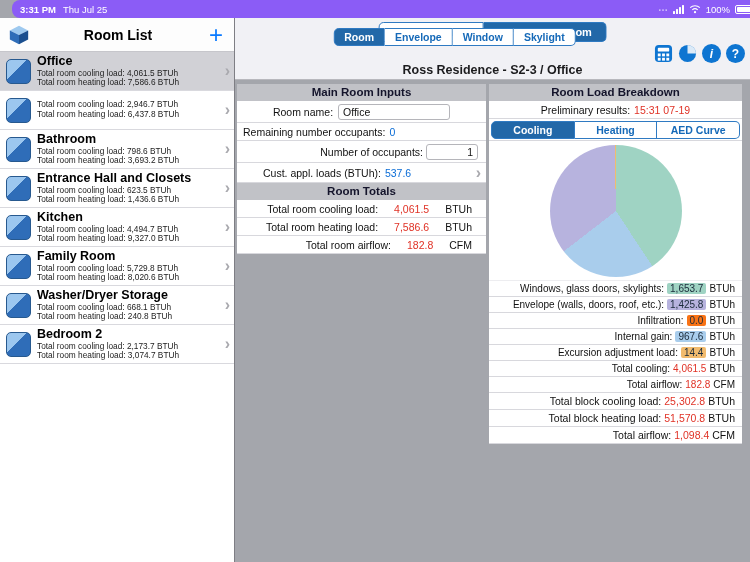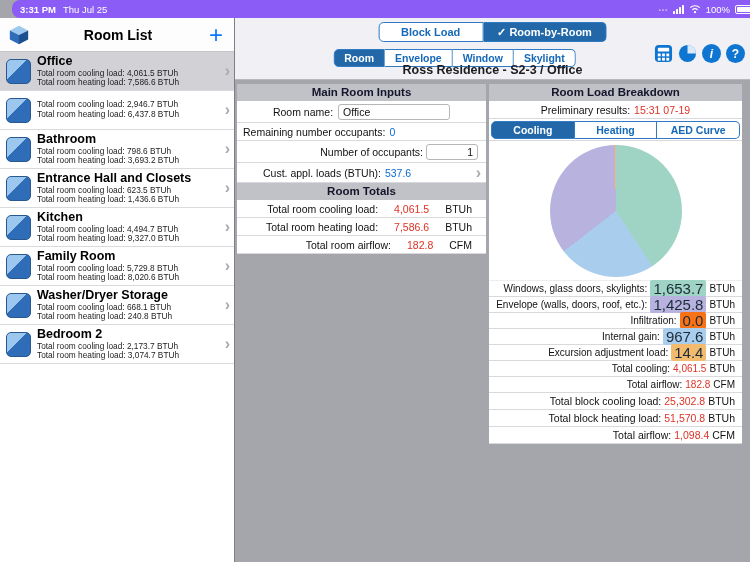--- a/index.html
+++ b/index.html
@@ -36,21 +36,21 @@
 .main{position:absolute;left:235px;top:18px;width:515px;height:544px;}
 .toolbar{position:relative;height:62px;background:#f1f1f5;border-bottom:1px solid #b8b8bd;}
 .seg{position:absolute;display:flex;}
 .seg-btn{border:1px solid #2f7ac2;background:#fff;color:#1569b8;font-size:11px;font-weight:bold;display:flex;align-items:center;justify-content:center;cursor:pointer;white-space:nowrap;}
 .seg-btn + .seg-btn{border-left:none;}
 .seg-btn.first{border-radius:5px 0 0 5px;}
 .seg-btn.last{border-radius:0 5px 5px 0;}
 .seg-btn.sel{background:#2268a8;color:#fff;}
 .mode-seg{top:4px;left:50%;transform:translateX(-50%);height:20px;}
 .mode-seg .seg-btn{height:20px;padding:0 14px;min-width:105px;}
-.tab-seg{top:31px;left:calc(50% - 38px);transform:translateX(-50%);height:34px;}
+.tab-seg{top:10px;left:calc(50% - 38px);transform:translateX(-50%);height:34px;}
 .tab-seg .seg-btn{height:18px;font-size:10.5px;padding:0 10px;}
 .toolbar-icons{position:absolute;top:26px;right:5px;display:flex;gap:5px;align-items:center;}
 .ticon{width:19px;height:19px;display:flex;align-items:center;justify-content:center;cursor:pointer;}
 .ticon.circle{background:#0e75d1;border-radius:50%;color:#fff;font-size:12px;font-weight:bold;}
 .main-title{position:absolute;top:45px;left:0;right:0;text-align:center;font-size:12.5px;font-weight:bold;color:#1c1c1e;}
 
 
 .panel{position:absolute;top:66px;}
 .left-panel{left:2px;width:249px;}
 .right-panel{left:254px;width:253px;}
@@ -66,21 +66,21 @@
 .occ-input{width:52px;text-align:right;}
 .cust-row{height:20px;padding-left:26px;gap:4px;position:relative;cursor:pointer;}
 .cust-row .room-chevron{position:absolute;right:5px;top:50%;transform:translateY(-50%);}
 .total-row{height:18px;justify-content:flex-end;padding-right:14px;gap:16px;}
 .prelim-row{height:18px;justify-content:center;gap:4px;}
 .chart-tabs{background:#fff;border-bottom:1px solid #d8d8dd;display:flex;padding:2px;height:22px;}
 .chart-tabs .seg-btn{flex:1;height:18px;font-size:10.5px;}
 .pie-wrap{background:#fff;height:140px;display:flex;align-items:center;justify-content:center;border-bottom:1px solid #ededf0;}
 .pie{width:132px;height:132px;border-radius:50%;}
 .legend-row{height:16px;justify-content:flex-end;padding-right:7px;gap:3px;font-size:10px;}
-.chip{padding:0 3px;border-radius:2px;color:#1b2b3a;font-size:15px;}
+.chip{padding:0 3px;border-radius:2px;color:#1b2b3a;font-size:10px;}
 .bd-total-row{height:16px;justify-content:flex-end;padding-right:7px;gap:3px;font-size:10px;}
 .block-h{margin-top:3px;}
 .block-row{height:17px;justify-content:flex-end;padding-right:7px;gap:3px;font-size:10.5px;}
 </style>
 </head>
 <body>
 
 <div class="statusbar">
   <div class="sb-left">
     <span class="sb-time">3:31 PM</span>

